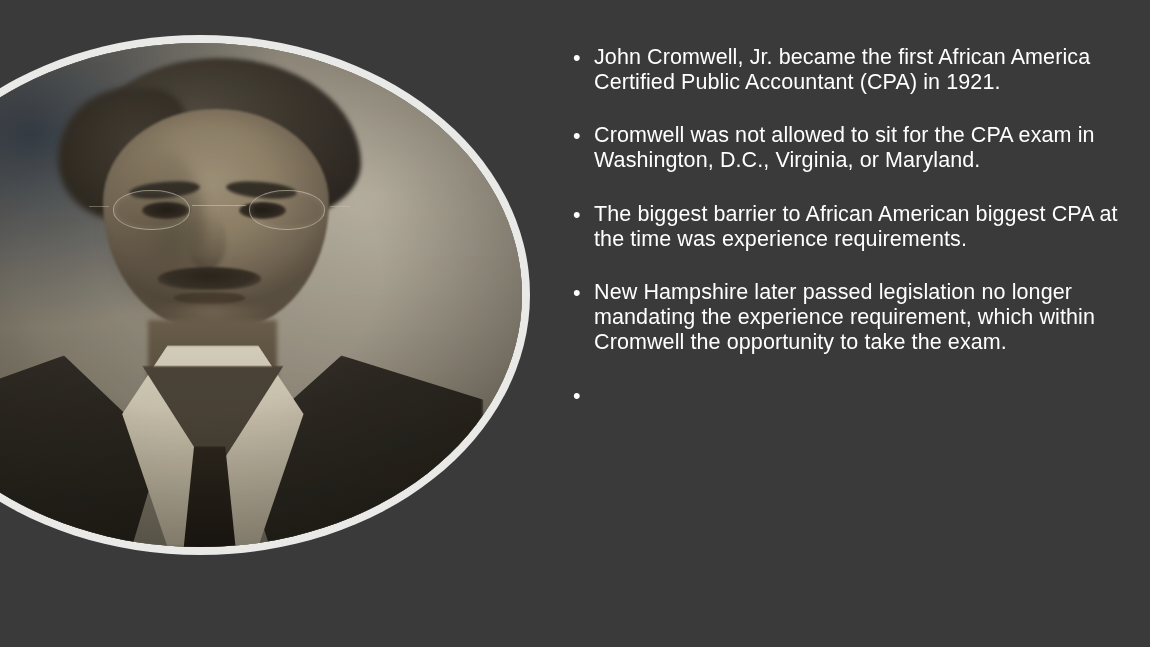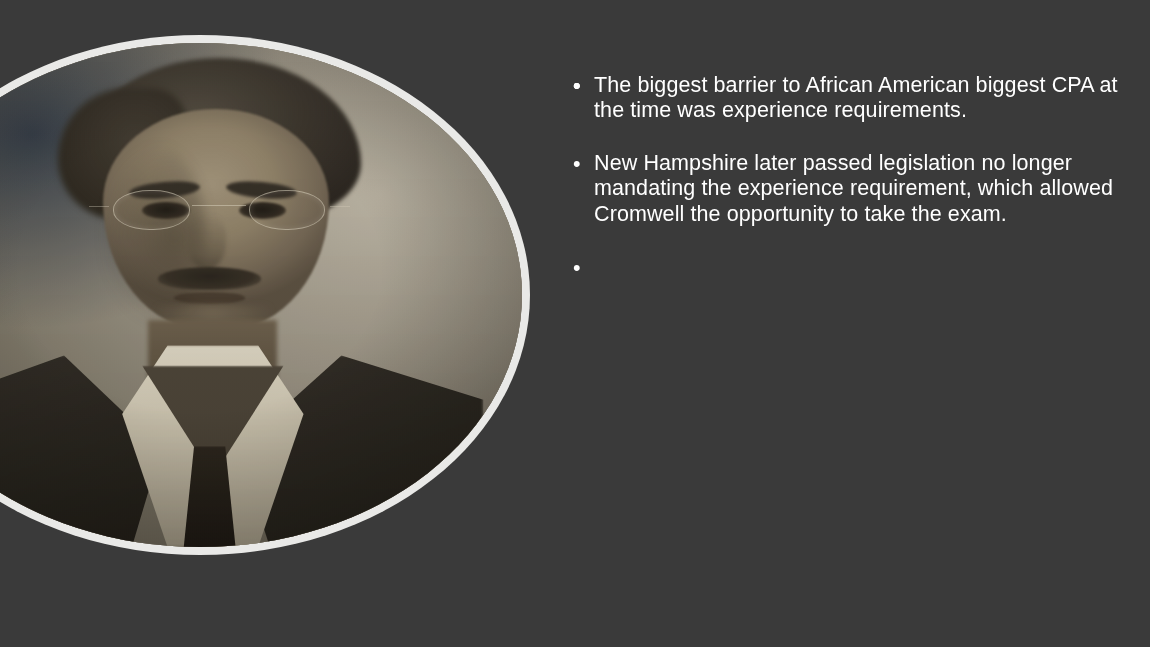--- a/index.html
+++ b/index.html
@@ -256,31 +256,33 @@
       <div class="ph-tie"></div>
       <div class="ph-layer ph-vignette"></div>
       <div class="ph-layer ph-soft"></div>
     </div>
   </div>
 
   <div id="content">
     <ul class="bullets">
       <li>
         <span class="dot">•</span>
-      </li>
-      <li>
-        <span class="dot">•</span>
+        <span>John Cromwell, Jr. became the first African America Certified Public Accountant (CPA) in 1921.</span>
+      </li>
+      <li>
+        <span class="dot">•</span>
+        <span>Cromwell was not allowed to sit for the CPA exam in Washington, D.C., Virginia, or Maryland.</span>
       </li>
       <li>
         <span class="dot">•</span>
         <span>The biggest barrier to African American biggest CPA at the time was experience requirements.</span>
       </li>
       <li>
         <span class="dot">•</span>
-        <span>New Hampshire later passed legislation no longer mandating the experience requirement, which allowed Cromwell the opportunity to take the exam.</span>
+        <span>New Hampshire later passed legislation no longer mandating the experience requirement, which within Cromwell the opportunity to take the exam.</span>
       </li>
       <li>
         <span class="dot">•</span>
       </li>
     </ul>
   </div>
 
 </div>
 
 </body></html>

